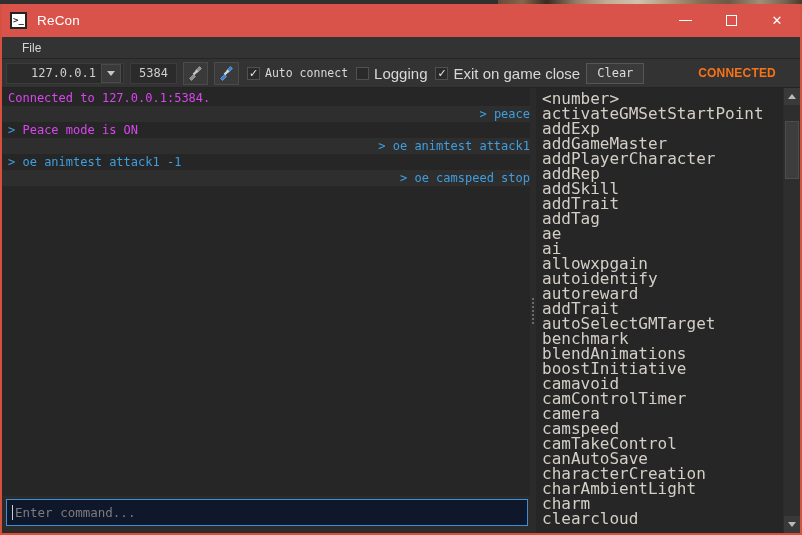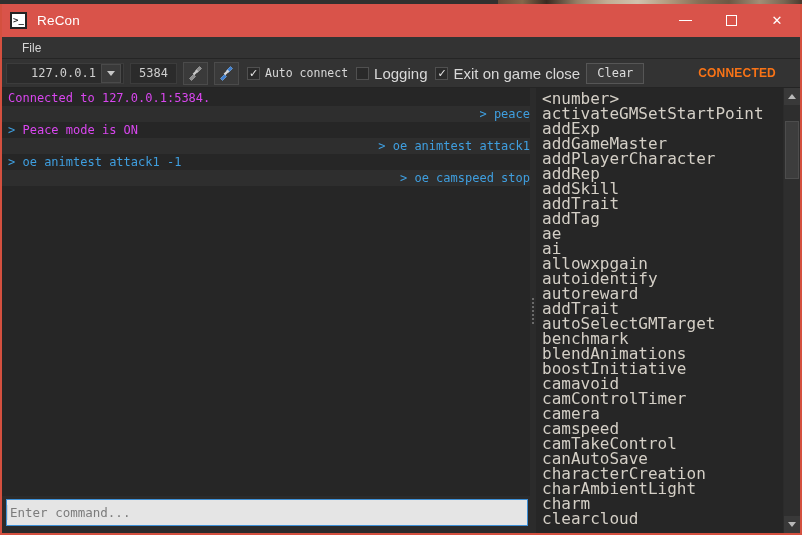--- a/index.html
+++ b/index.html
@@ -171,23 +171,24 @@
   .prompt  { color: #3f9fe0; }
 
   #cmdrow {
     height: 37px; min-height: 37px;
     background: #2b2b2b;
     display: flex; align-items: center;
     padding: 0 2px 4px 4px;
   }
   #cmdinput {
     flex: 1; height: 27px;
-    background: #e5e5e5;
+    background: #0f172a;
     border: 1px solid #3d8fd6;
     display: flex; align-items: center;
+    padding-left: 5px;
     position: relative;
   }
   #caret {
     width: 1px; height: 15px; background: #cfcfcf;
     margin-right: 2px;
   }
   #cmdplaceholder {
     color: #7c7c7c; font-size: 12.5px;
     font-family: "DejaVu Sans Mono", monospace;
   }

